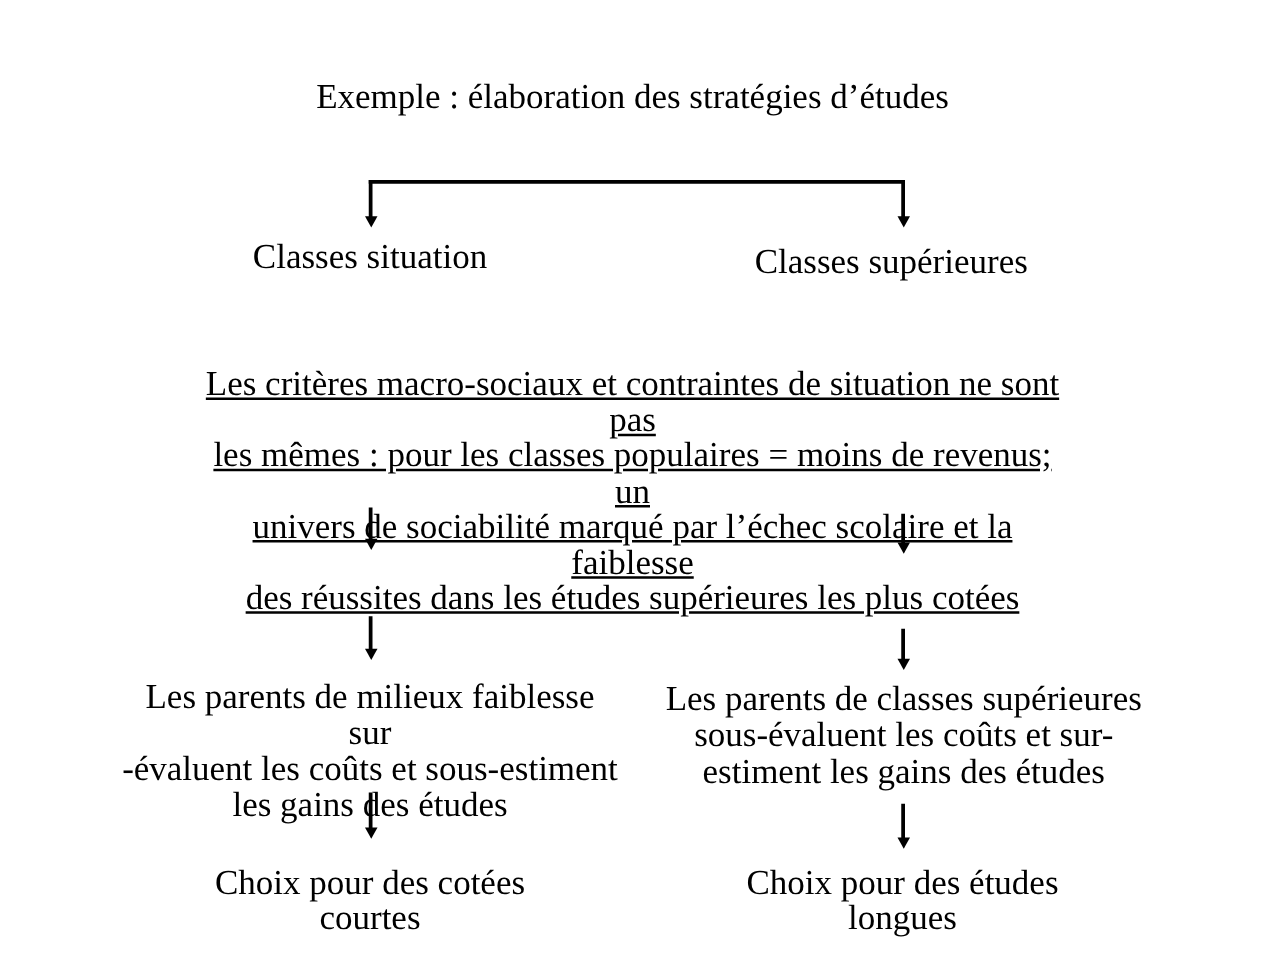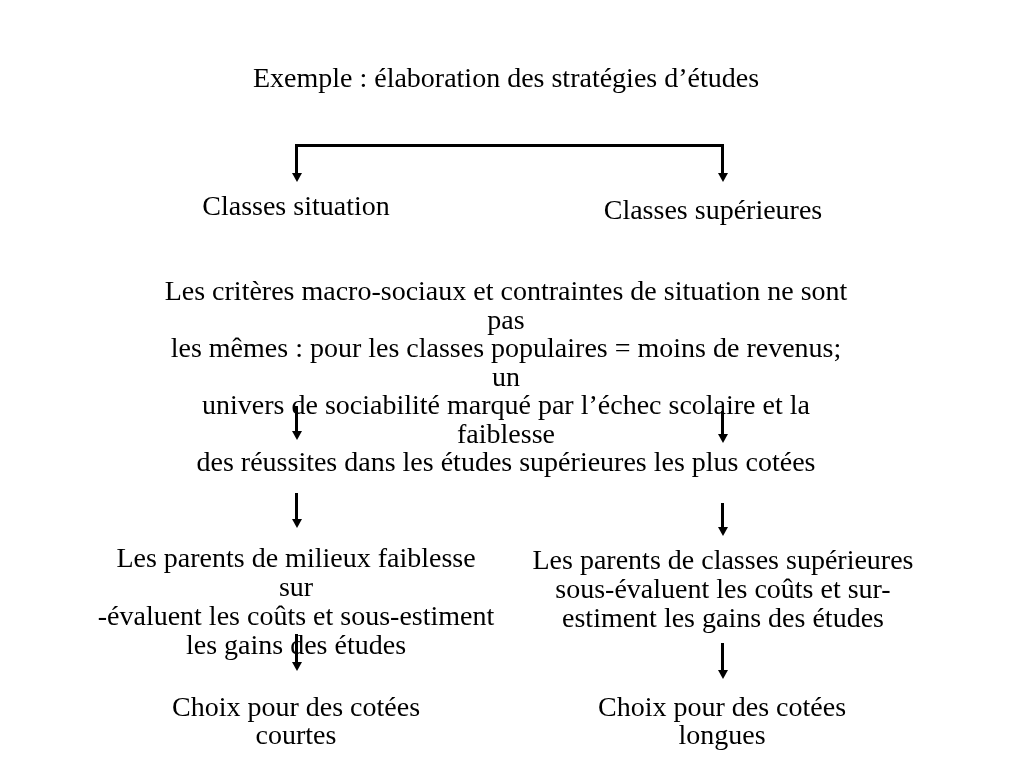--- a/index.html
+++ b/index.html
@@ -54,21 +54,21 @@
 
   <div class="hline" style="top:144px; left:295px; width:429px;"></div>
   <div class="stem" style="top:144px; left:295px; height:31px;"></div>
   <div class="head" style="top:173px; left:292px;"></div>
   <div class="stem" style="top:144px; left:721px; height:31px;"></div>
   <div class="head" style="top:173px; left:718px;"></div>
 
   <div class="txt" style="top:192px; left:146px; width:300px;">Classes situation</div>
   <div class="txt" style="top:196px; left:563px; width:300px;">Classes supérieures</div>
 
-  <div class="txt multiline" style="top:277px; left:162px; width:688px; line-height:28.5px;">Les critères macro-sociaux et contraintes de situation ne sont pas
+  <div class="txt multiline" style="top:294px; left:162px; width:688px; line-height:28.5px;text-decoration:underline;">Les critères macro-sociaux et contraintes de situation ne sont pas
 les mêmes : pour les classes populaires = moins de revenus; un
 univers de sociabilité marqué par l’échec scolaire et la faiblesse
 des réussites dans les études supérieures les plus cotées</div>
 
   <div class="stem" style="top:406px; left:295px; height:26px;"></div>
   <div class="head" style="top:431px; left:292px;"></div>
   <div class="stem" style="top:411px; left:721px; height:25px;"></div>
   <div class="head" style="top:434px; left:718px;"></div>
 
 
@@ -83,15 +83,15 @@
   <div class="txt multiline" style="top:545px; left:523px; width:400px; line-height:29px;">Les parents de classes supérieures
 sous-évaluent les coûts et sur-
 estiment les gains des études</div>
 
   <div class="stem" style="top:634px; left:295px; height:29px;"></div>
   <div class="head" style="top:662px; left:292px;"></div>
   <div class="stem" style="top:643px; left:721px; height:28px;"></div>
   <div class="head" style="top:670px; left:718px;"></div>
 
   <div class="txt" style="top:693px; left:146px; width:300px;">Choix pour des cotées courtes</div>
-  <div class="txt" style="top:693px; left:572px; width:300px;">Choix pour des cotées longues</div>
+  <div class="txt" style="top:693px; left:572px; width:300px;">Choix pour des études longues</div>
 
 </div>
 
 </body></html>

